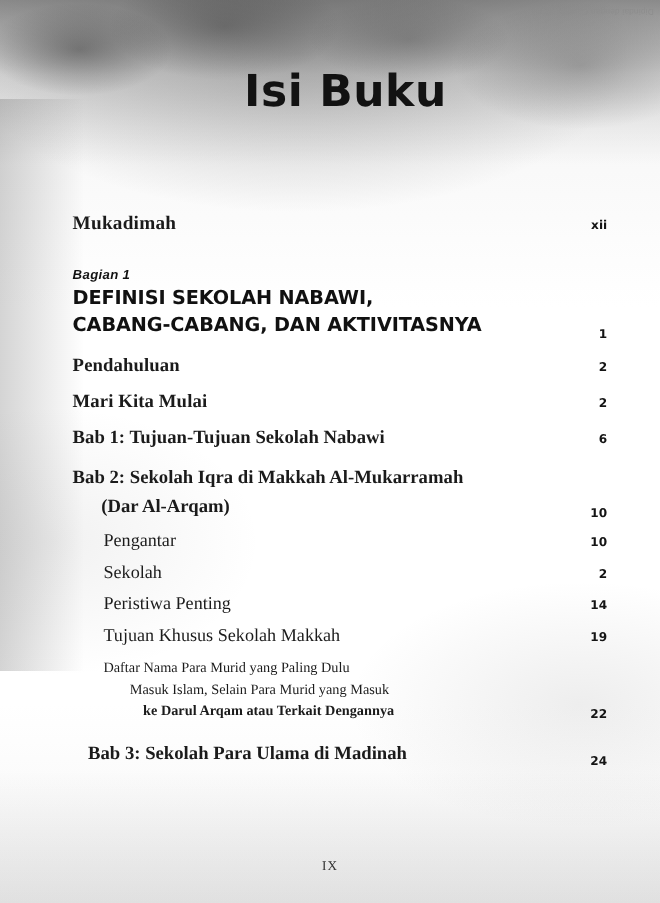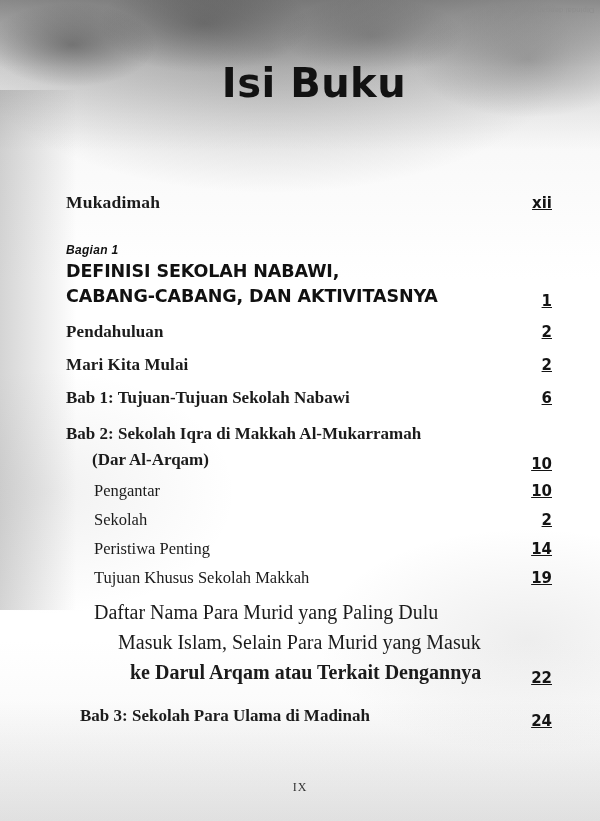--- a/index.html
+++ b/index.html
@@ -97,23 +97,22 @@
   }
   .row .label {
     flex: 1 1 auto;
   }
   .row .page-num {
     flex: 0 0 auto;
     width: 34px;
     text-align: right;
     font-family: "DejaVu Sans", sans-serif;
     font-weight: bold;
-    font-size: 15px;
+    font-size: 11px;
     color: #141414;
-    text-decoration: underline;
   }
 
   
   .r-mukadimah { margin-bottom: 30px; }
   .r-mukadimah .label {
     font-family: "Liberation Serif", serif;
     font-weight: bold;
     font-size: 17.5px;
     letter-spacing: 0.2px;
   }
@@ -157,21 +156,21 @@
 
   .sub {
     font-family: "Liberation Serif", serif;
     font-size: 16.5px;
     padding-left: 28px;
   }
   .r-sub { margin-bottom: 9px; }
 
   .sub-wrap {
     font-family: "Liberation Serif", serif;
-    font-size: 20px;
+    font-size: 13px;
     padding-left: 28px;
     line-height: 1.5;
   }
   .sub-wrap .l2 { padding-left: 24px; display: block; }
   .sub-wrap .l3 { padding-left: 36px; display: block; font-weight: bold; }
   .r-subwrap { margin-bottom: 16px; }
   .r-subwrap .page-num { align-self: flex-end; }
 
   .r-chap-multiline { margin-bottom: 8px; gap: 12px; }
   .r-chap-multiline .page-num { align-self: flex-end; }

